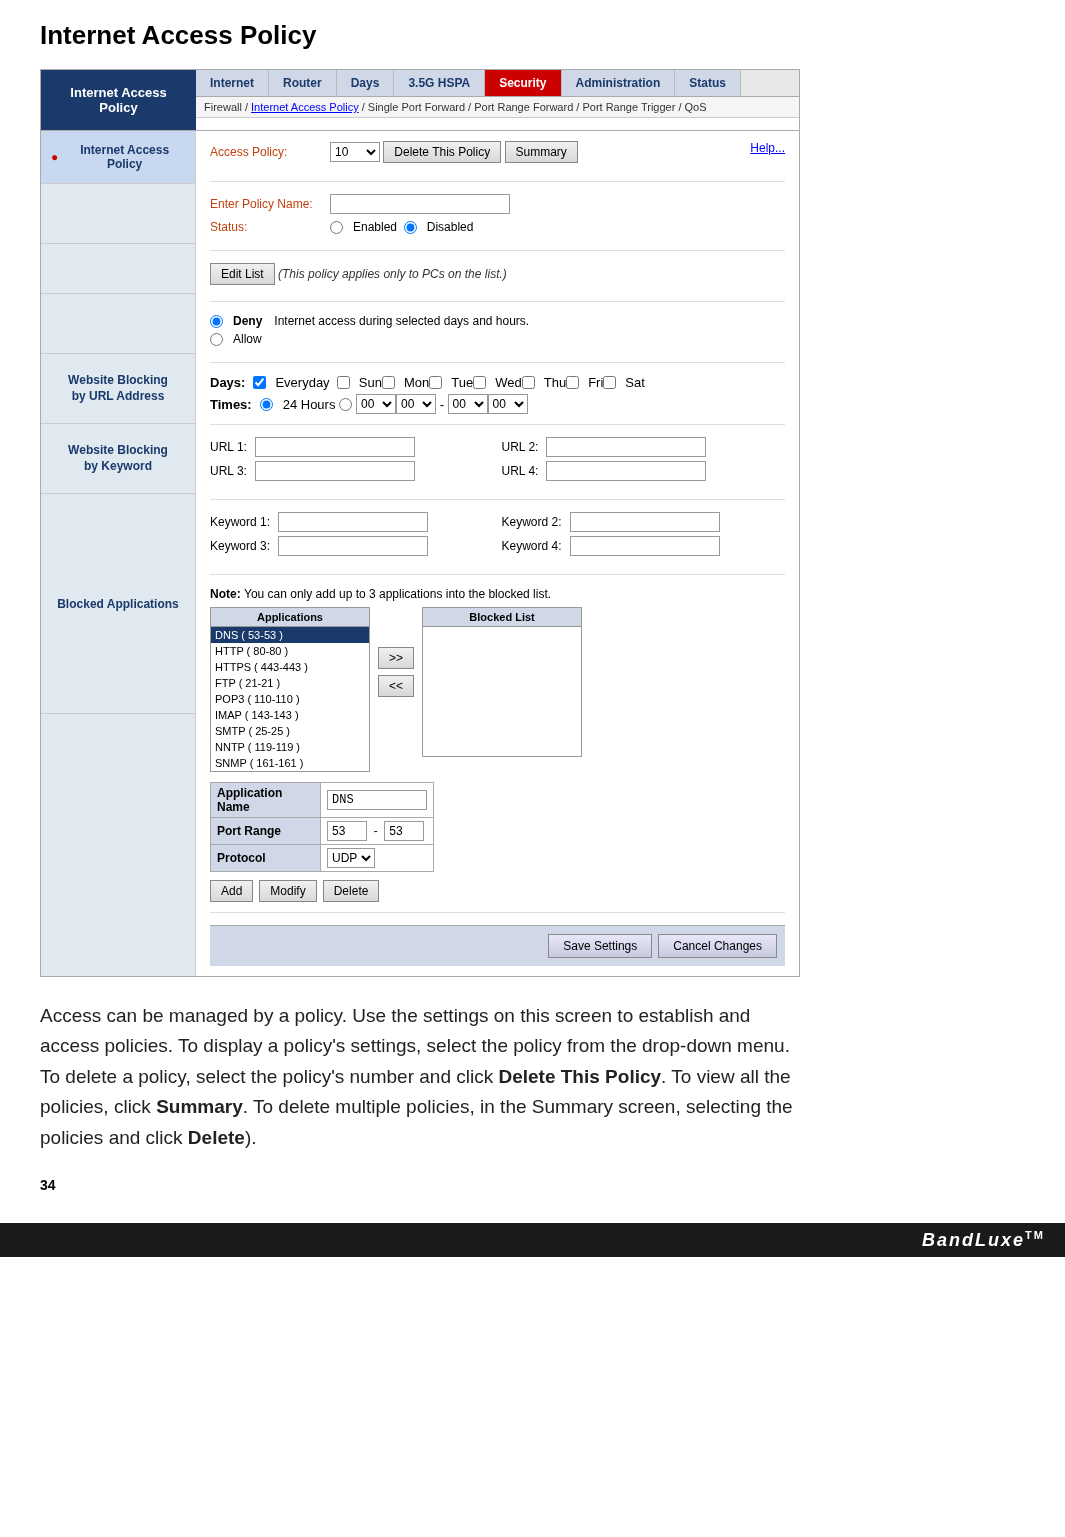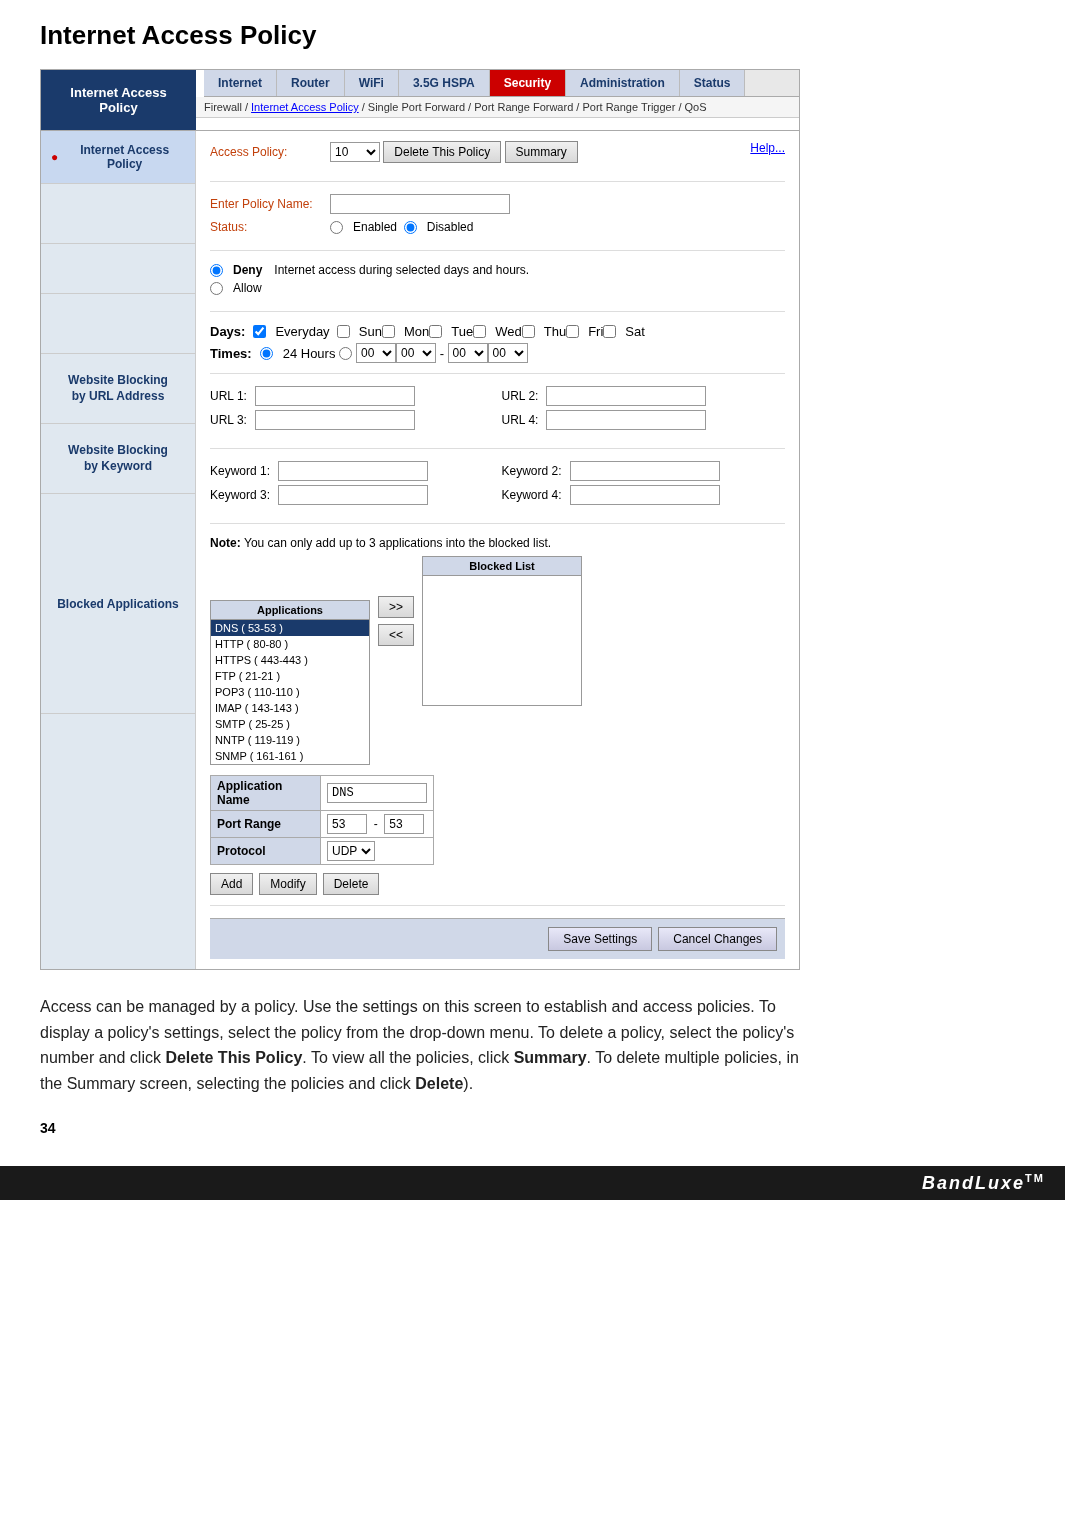--- a/index.html
+++ b/index.html
@@ -271,21 +271,20 @@
       align-items: flex-start;
       margin-bottom: 10px;
     }
 
     .app-list-box {
       border: 1px solid #999;
       width: 160px;
       min-height: 150px;
       overflow-y: auto;
       background: #fff;
-      margin-top: 44px;
     }
 
     .app-list-box .list-header {
       background: #d0d8e8;
       text-align: center;
       font-size: 11px;
       font-weight: bold;
       padding: 3px;
       border-bottom: 1px solid #999;
     }
@@ -366,21 +365,21 @@
     .btn-cancel {
       background: linear-gradient(to bottom, #e8e8f8, #c8c8e0);
       border: 1px solid #888;
       padding: 4px 14px;
       font-size: 12px;
       cursor: pointer;
     }
 
     
     .description-text {
-      font-size: 16px;
+      font-size: 19px;
       line-height: 1.6;
       margin-bottom: 24px;
       color: #222;
       max-width: 760px;
     }
 
     .description-text b {
       font-weight: bold;
     }
 
@@ -430,24 +429,24 @@
 <div class="page-wrapper">
 
   <h1 class="page-title">Internet Access Policy</h1>
 
   <div class="router-panel">
 
     <div style="display:flex; border-bottom: 1px solid #aaa;">
       <div class="panel-header">Internet Access Policy</div>
       <div style="flex:1; display:flex; flex-direction:column;">
 
-        <div class="nav-tabs-row" style="margin-left:8px;">
+        <div class="nav-tabs-row" style="margin-left:0;">
           <div class="nav-tab">Internet</div>
           <div class="nav-tab">Router</div>
-          <div class="nav-tab">WiFi</div>
+          <div class="nav-tab">Days</div>
           <div class="nav-tab">3.5G HSPA</div>
           <div class="nav-tab active">Security</div>
           <div class="nav-tab">Administration</div>
           <div class="nav-tab">Status</div>
         </div>
 
         <div class="sub-nav-bar" style="margin-left:0;">
           Firewall /&nbsp;<a>Internet Access Policy</a>&nbsp;/ Single Port Forward / Port Range Forward / Port Range Trigger / QoS
         </div>
       </div>
@@ -497,20 +496,27 @@
               <span>Enabled</span>
             </label>
             &nbsp;&nbsp;
             <label class="inline-flex">
               <input type="radio" name="status" checked="" style="">
               <span>Disabled</span>
             </label>
           </div>
         </div>
 
+        <div class="section">
+          <div class="applied-pcs">
+            <button class="btn">Edit List</button>
+            &nbsp;
+            <span>(This policy applies only to PCs on the list.)</span>
+          </div>
+        </div>
 
         <div class="section">
           <div class="access-restriction">
             <div class="radio-group" style="margin-right:12px;">
               <label class="inline-flex">
                 <input type="radio" name="restriction" checked="" style="">
                 <b>Deny</b>
               </label>
               <label class="inline-flex">
                 <input type="radio" name="restriction" style="">

